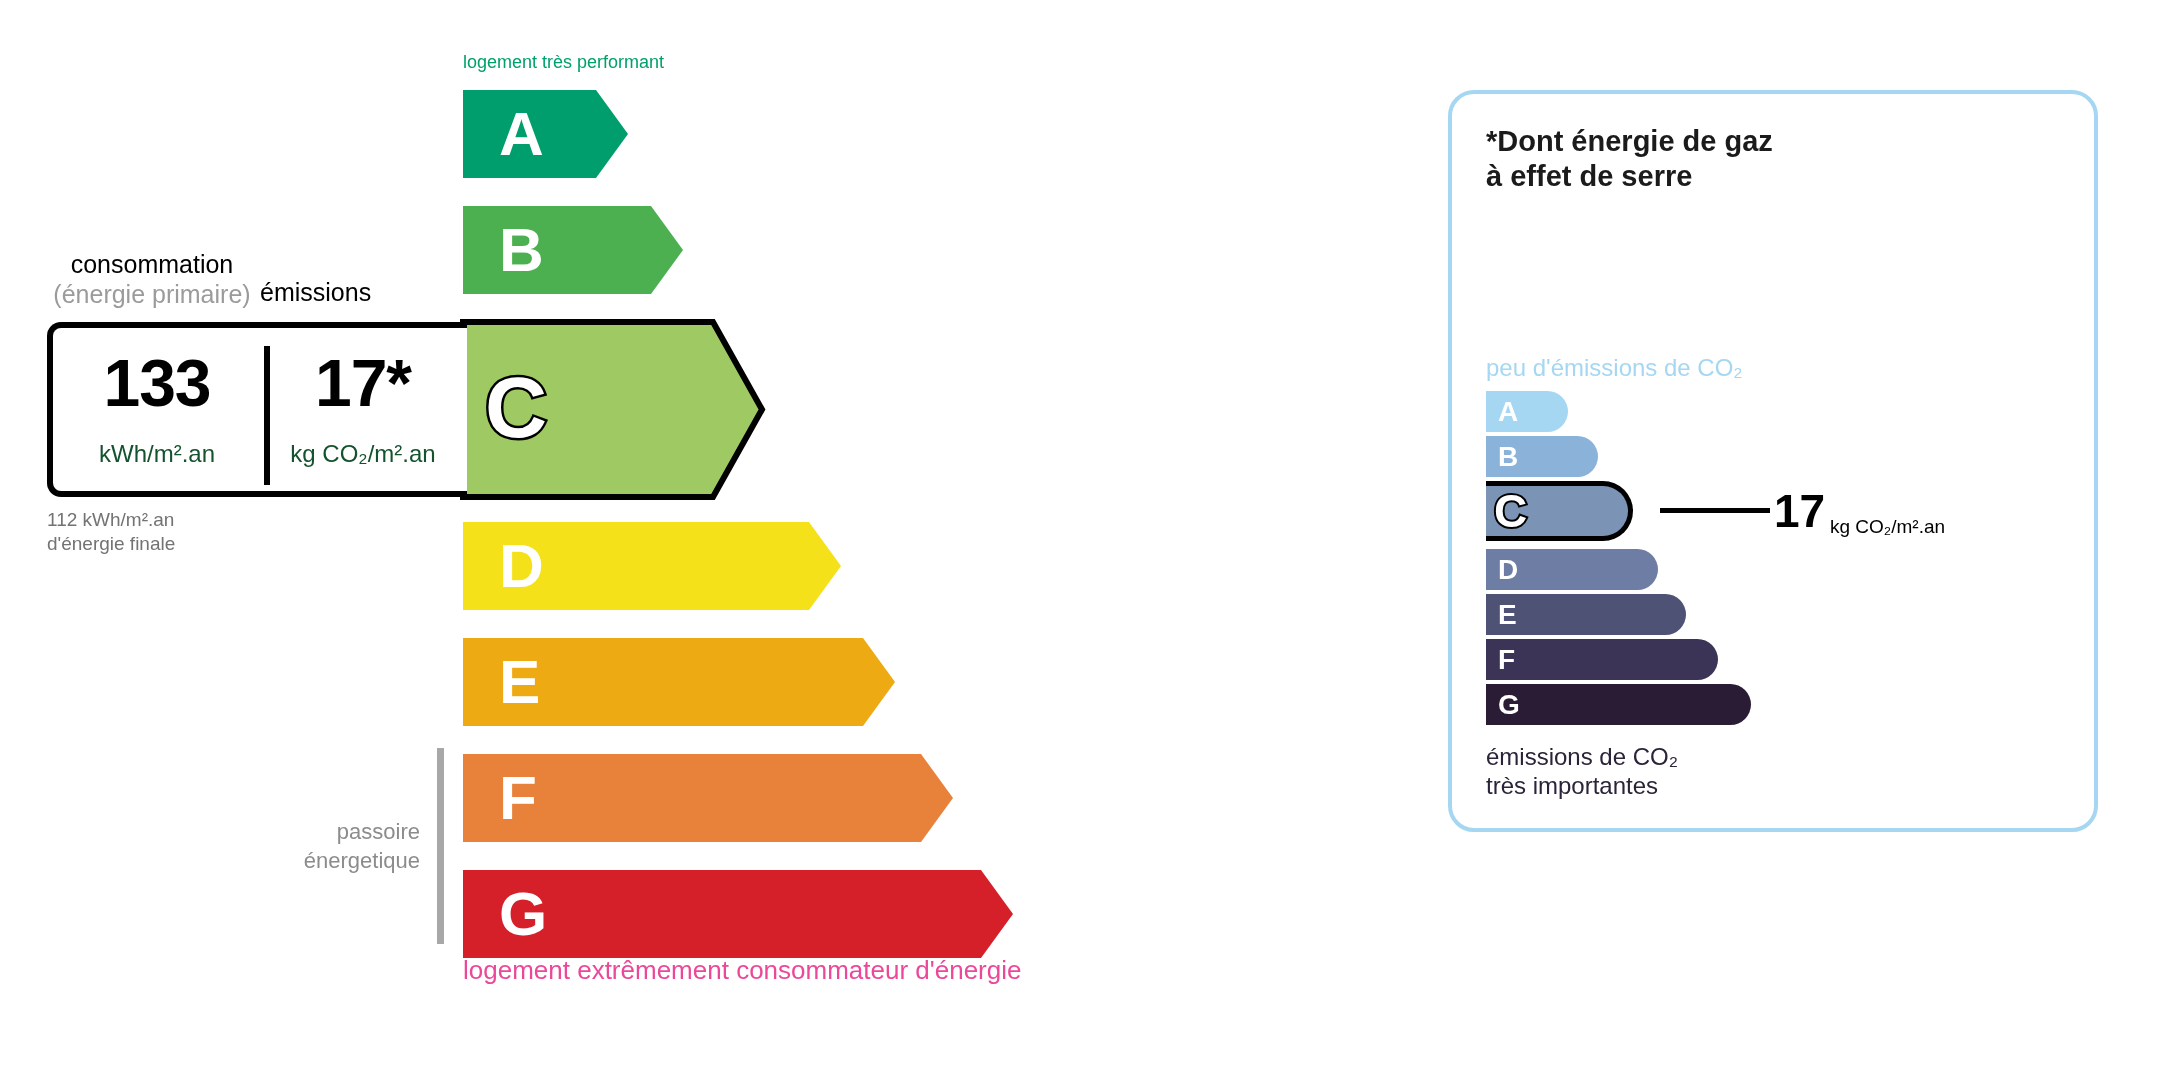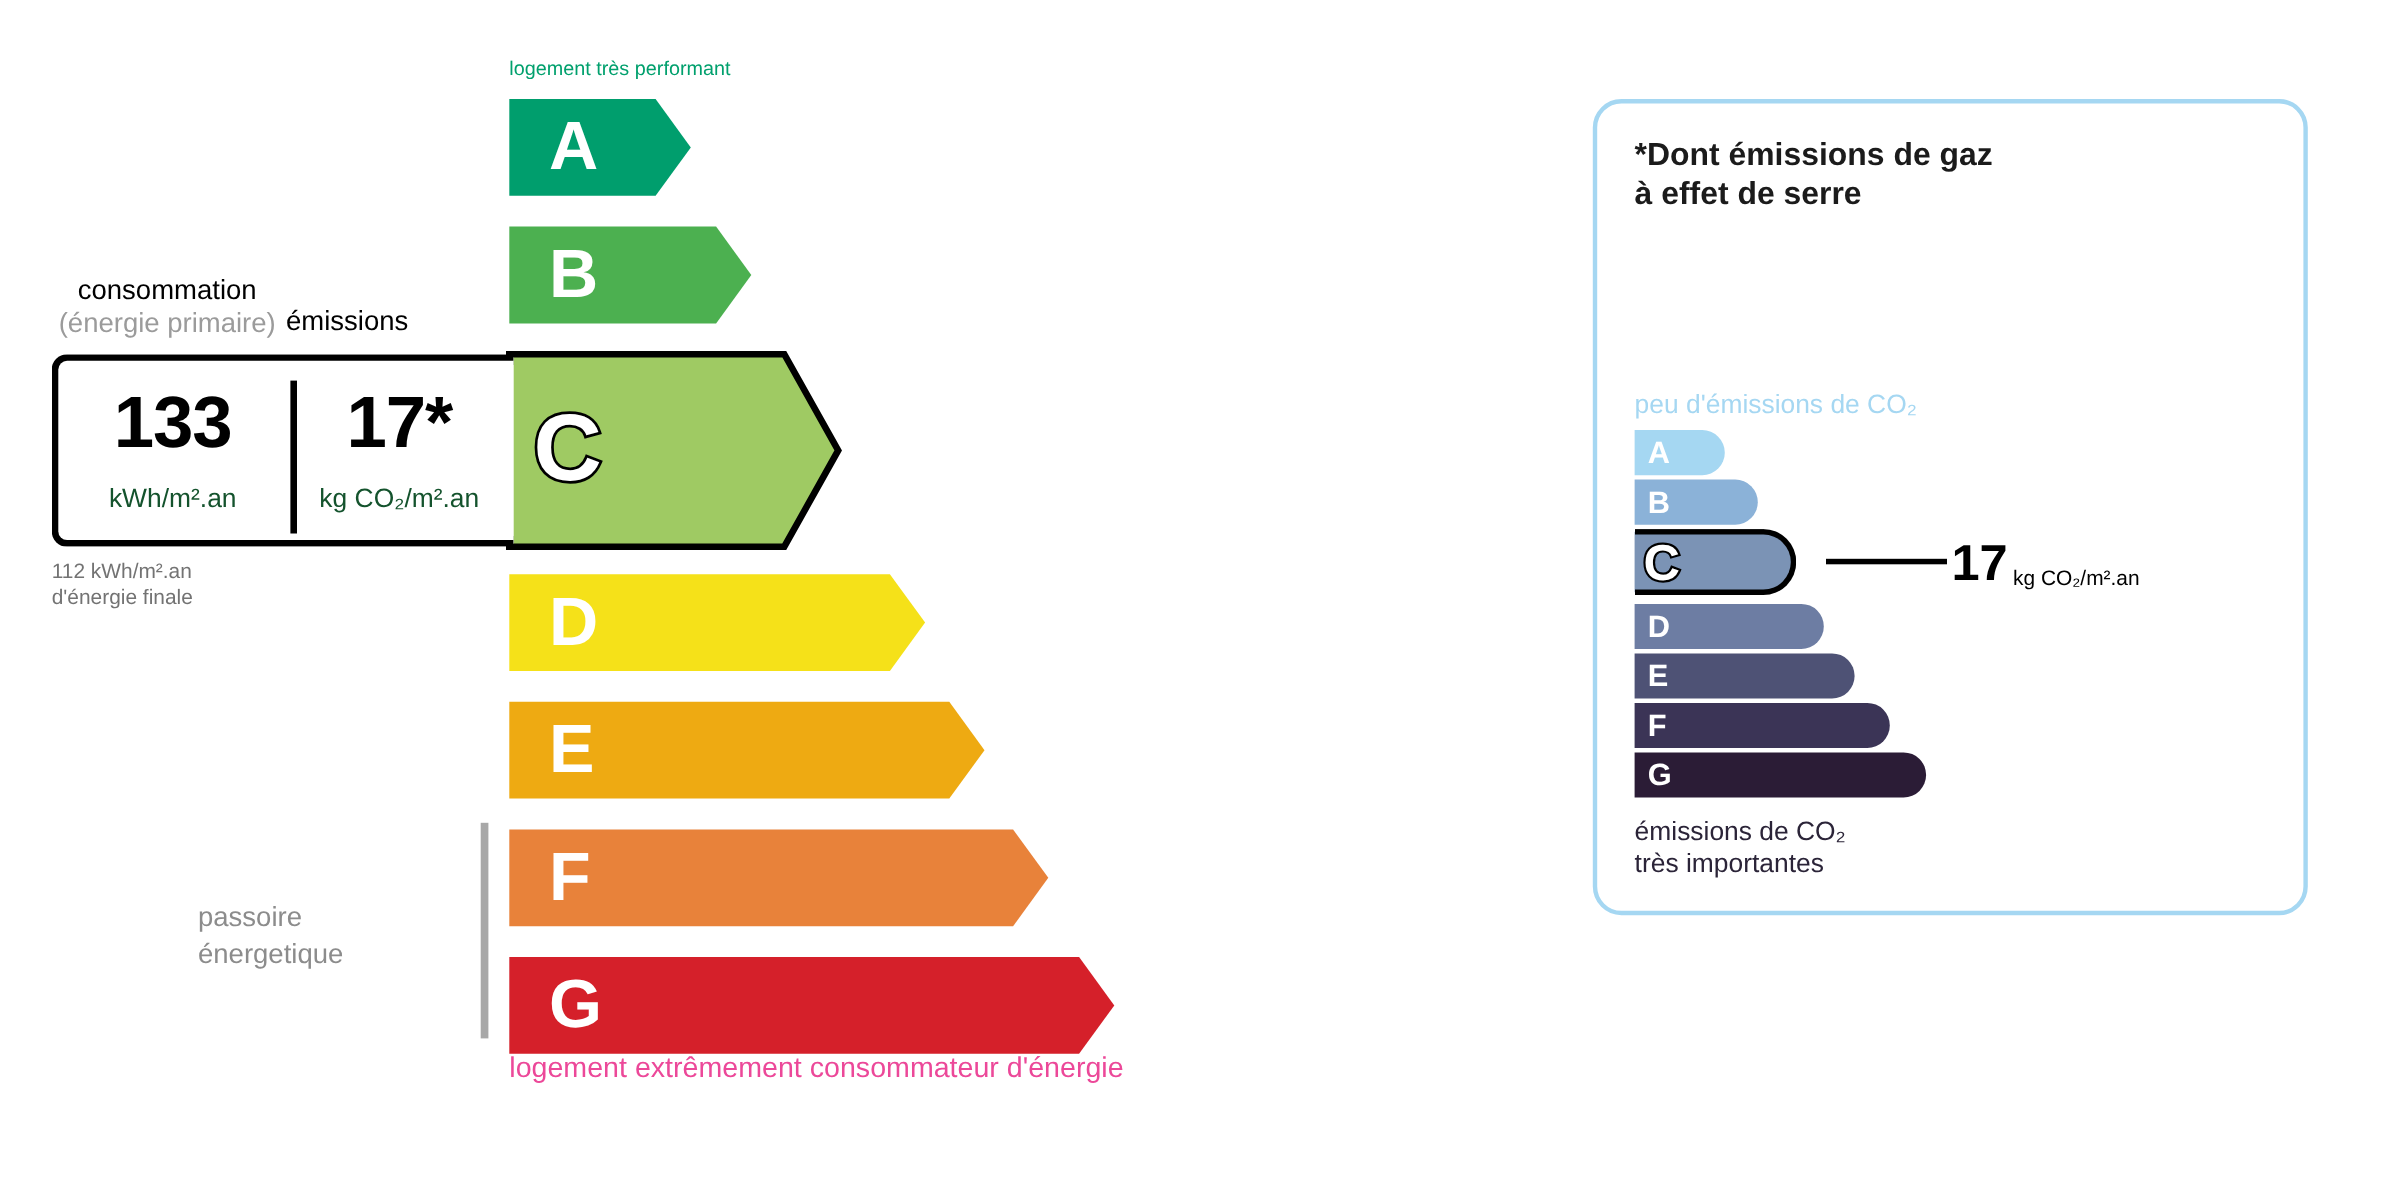--- a/index.html
+++ b/index.html
@@ -156,21 +156,22 @@
     top: 748px;
     width: 7px;
     height: 196px;
     background: #a8a8a8;
   }
   #passoire-text {
     position: absolute;
     left: 180px;
     top: 818px;
     width: 240px;
-    font-size: 25px;
+    text-align: right;
+    font-size: 22px;
     line-height: 1.3;
     color: #8c8c8c;
   }
 
   
   #co2-panel {
     position: absolute;
     left: 1448px;
     top: 90px;
     width: 650px;
@@ -359,21 +360,21 @@
   <div id="passoire-bar"></div>
   <div id="passoire-text">
     <div>passoire</div>
     <div>énergetique</div>
   </div>
 </div>
 
 <div id="co2-panel">
 
   <div id="co2-title">
-    <div>*Dont émissions de gaz</div>
+    <div>*Dont énergie de gaz</div>
     <div>à effet de serre</div>
   </div>
 
   <div id="co2-top-label">peu d'émissions de CO₂</div>
 
   <div class="co2-row" style="top:297px;">
     <div class="co2-bar" style="width:82px; background:#a5d7f2;">
       <span class="co2-letter">A</span>
     </div>
   </div>

